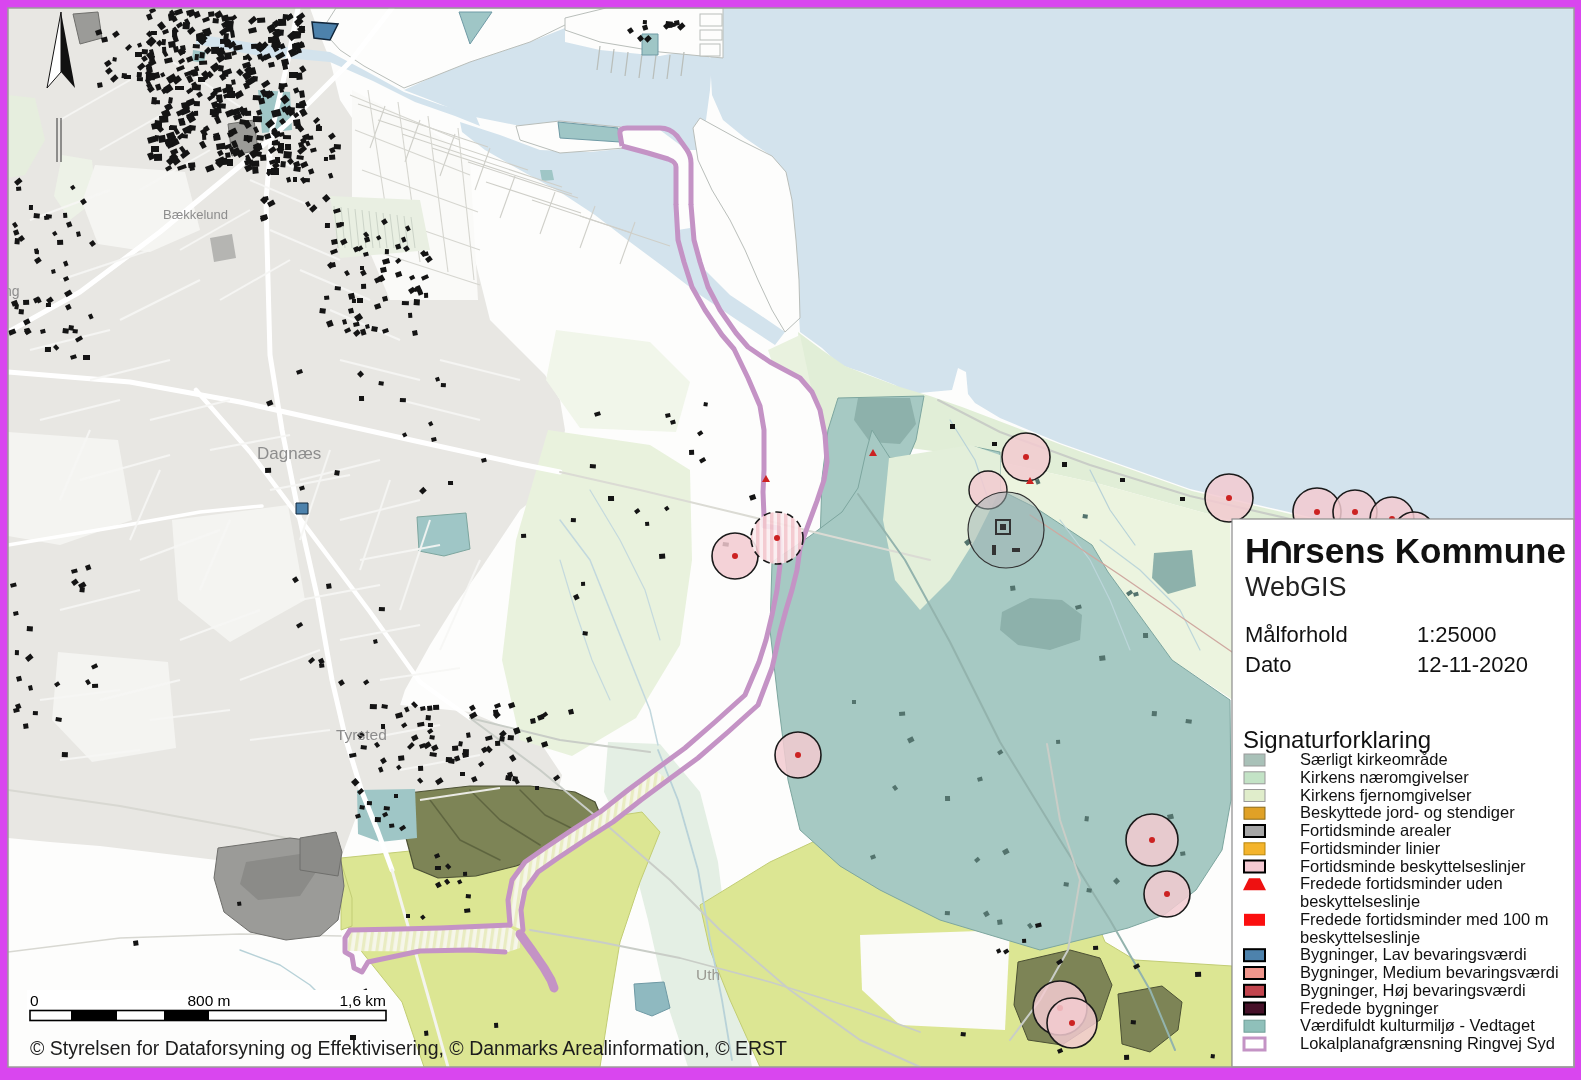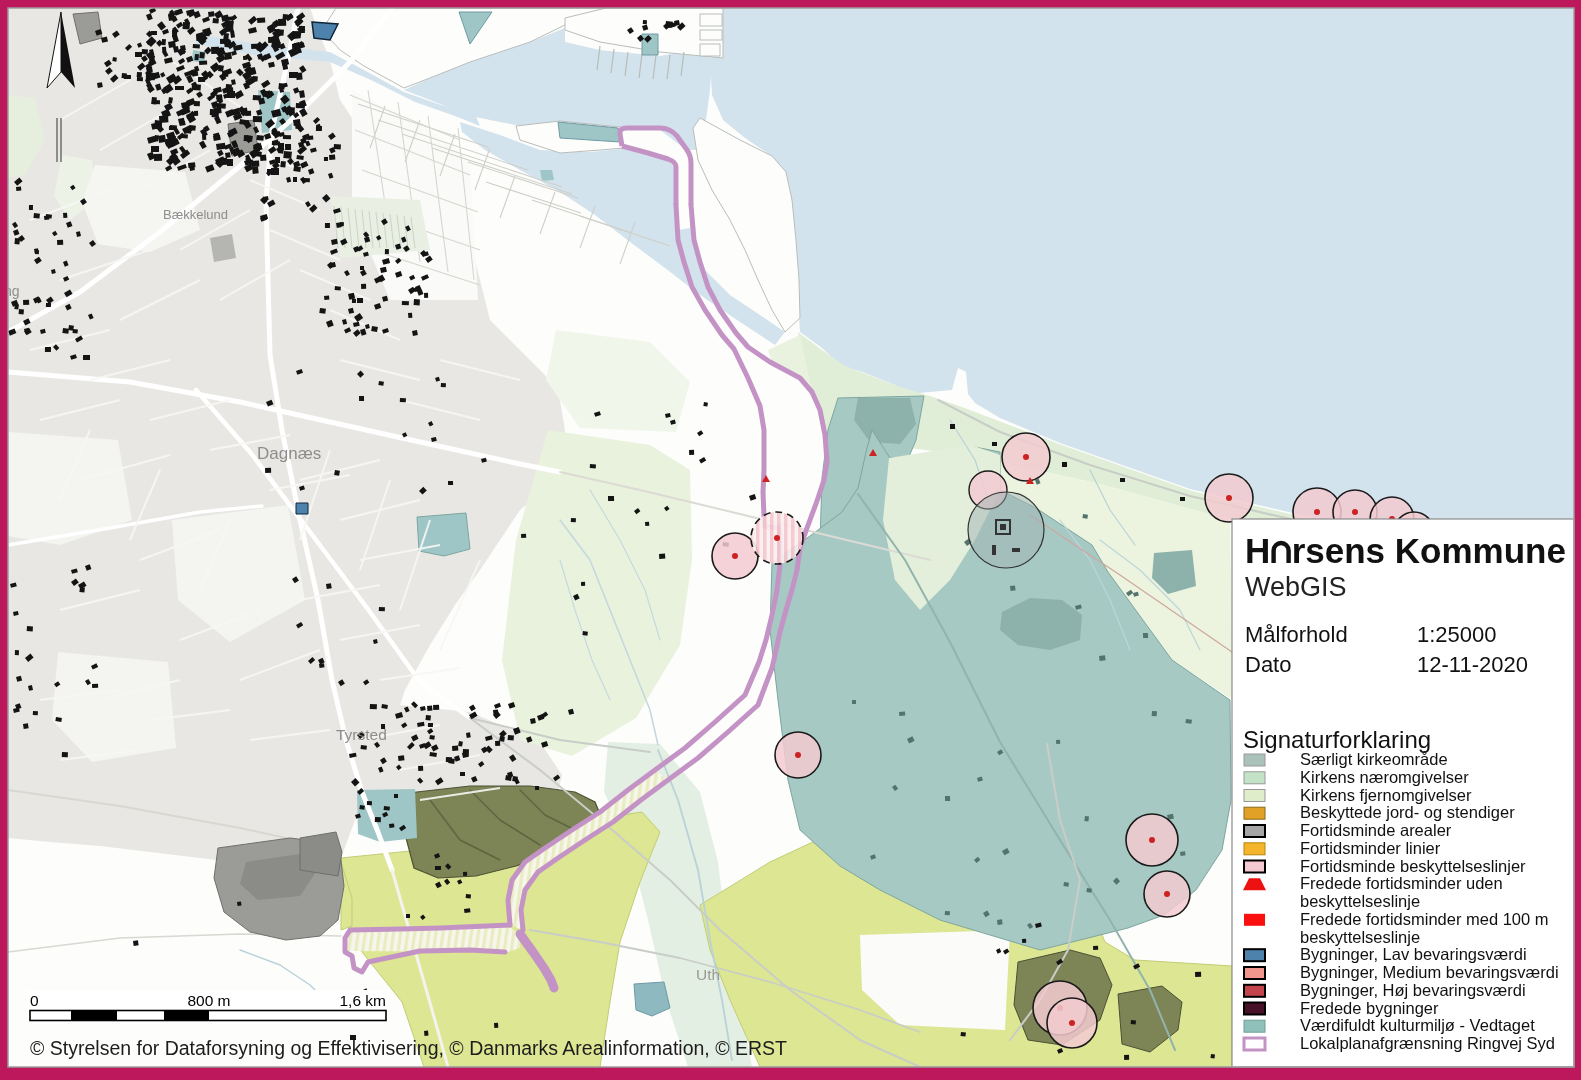--- a/index.html
+++ b/index.html
@@ -1,16 +1,16 @@
 <!DOCTYPE html>
 <html><head>
 <meta charset="utf-8">
 <style>
 html,body{margin:0;padding:0;background:#ffffff;}
-.wrap{position:relative;width:1581px;height:1080px;overflow:hidden;background:#be185d;}
+.wrap{position:relative;width:1581px;height:1080px;overflow:hidden;background:#d946ef;}
 svg{font-family:"Liberation Sans",sans-serif;}
 </style>
 </head>
 <body>
 <div class="wrap">
 
 <svg width="1581" height="1080" viewBox="0 0 1581 1080" xmlns="http://www.w3.org/2000/svg">
 <defs>
 <clipPath id="mapclip">
           <rect x="8" y="8" width="1566" height="1059"></rect>

